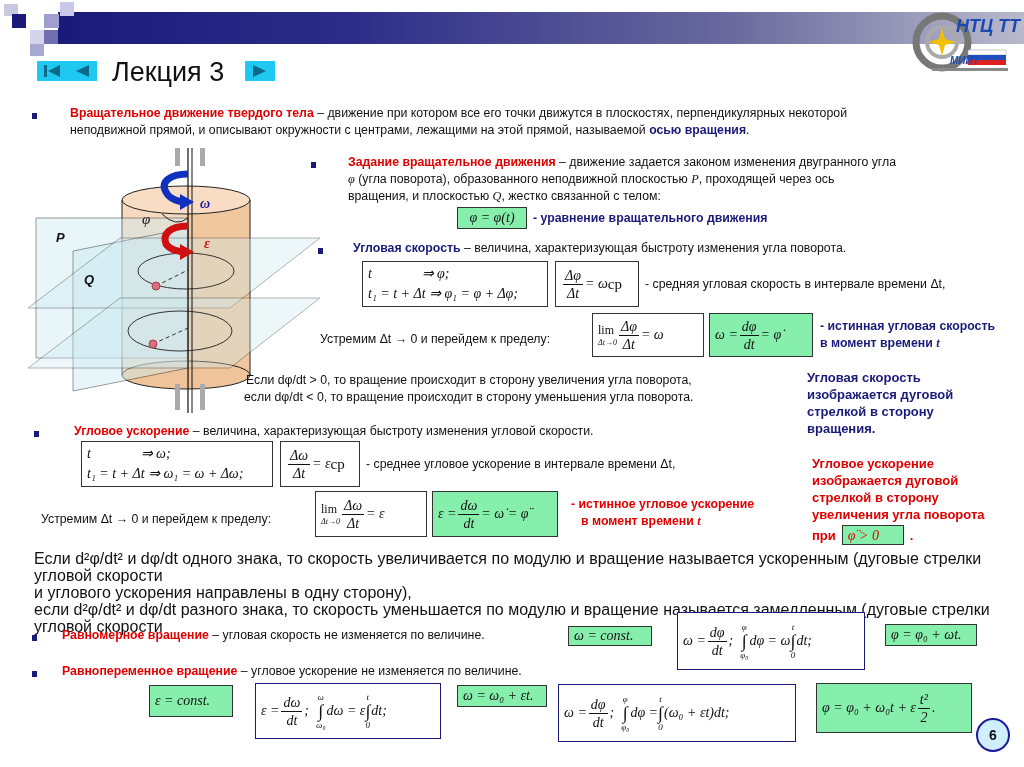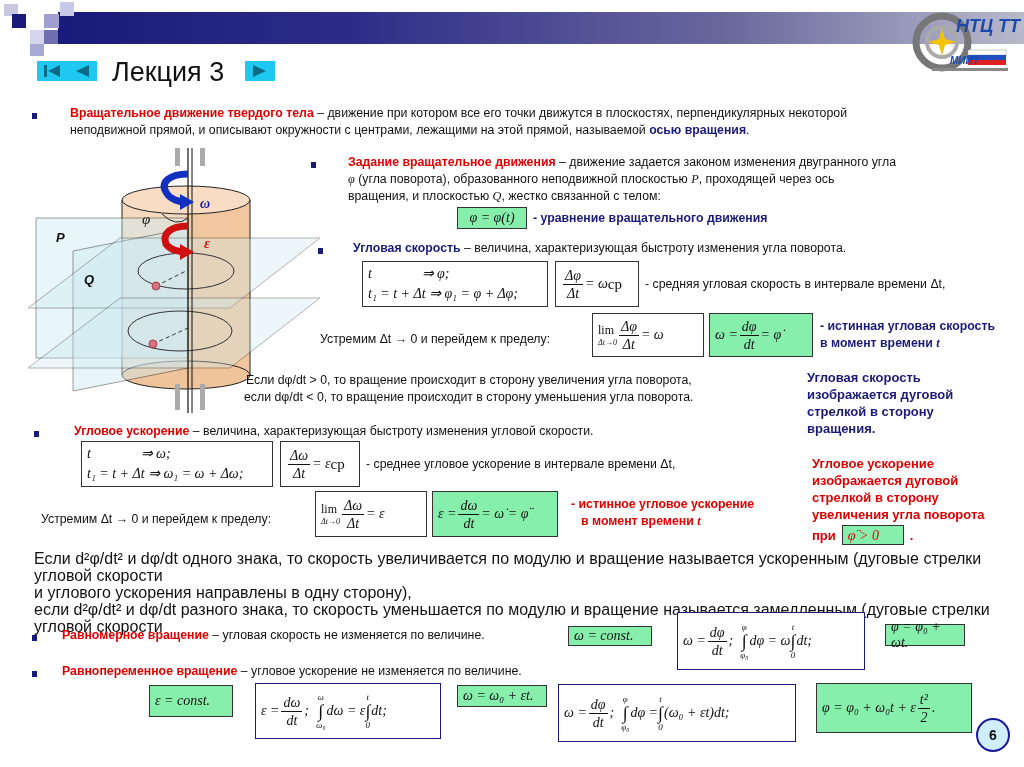--- a/index.html
+++ b/index.html
@@ -277,21 +277,21 @@
       <span>φ₀</span>
     </span>
   <span>dφ = ω</span>
   <span class="intg">
       <span>t</span>
       <span class="s">∫</span>
       <span>0</span>
     </span>
   <span>dt;</span>
 </div>
-<div class="fbox yel" style="left:885px;top:624px;width:80px;height:22px;">φ = φ₀ + ωt.</div>
+<div class="fbox yel" style="left:885px;top:624px;width:92px;height:22px;">φ = φ₀ + ωt.</div>
 
 <div class="bullet" style="left:32px;top:671px;"></div>
 <div class="abs txt" style="left:62px;top:663px;">
   <span class="red bold">Равнопеременное вращение</span><span> – угловое ускорение не изменяется по величине.</span>
 </div>
 <div class="fbox yel" style="left:149px;top:685px;width:84px;height:32px;">ε = const.</div>
 <div class="fbox navyb" style="left:255px;top:683px;width:186px;height:56px;">
   <span>ε =</span>
   <span class="frac">
       <span class="num">dω</span>

